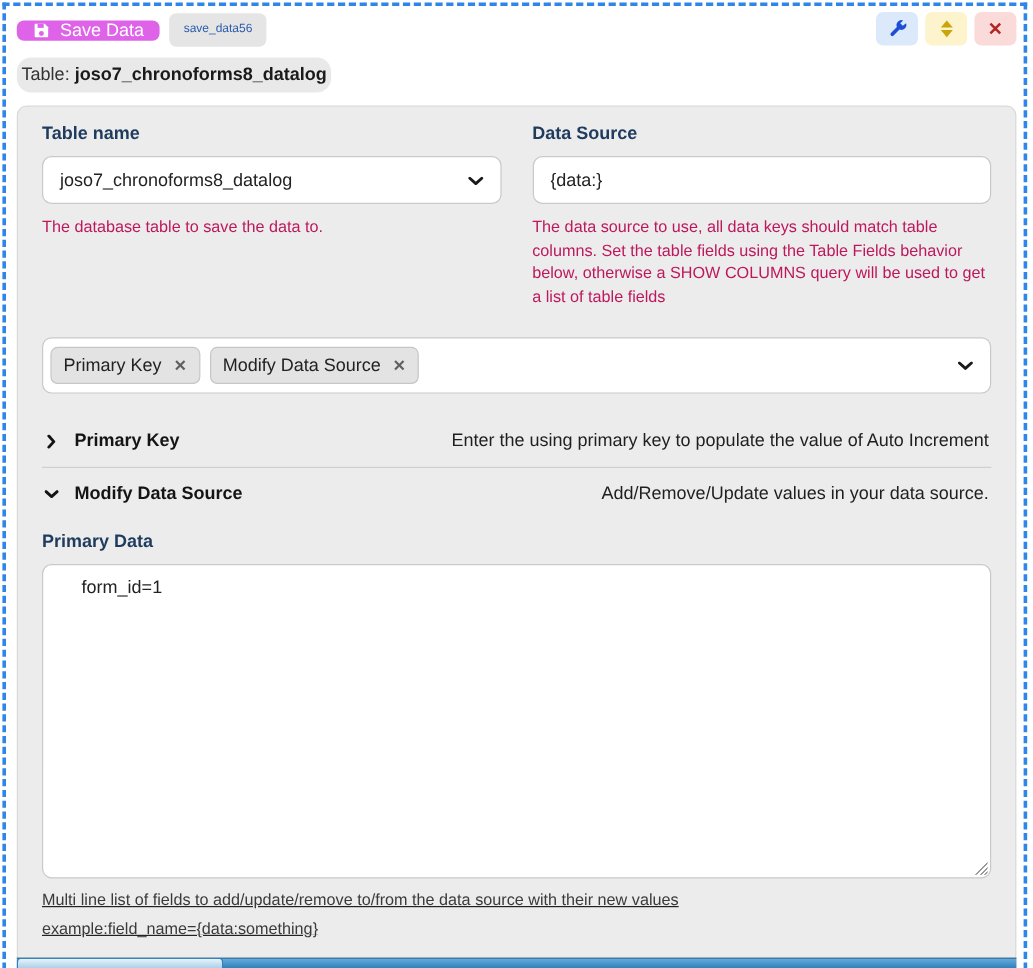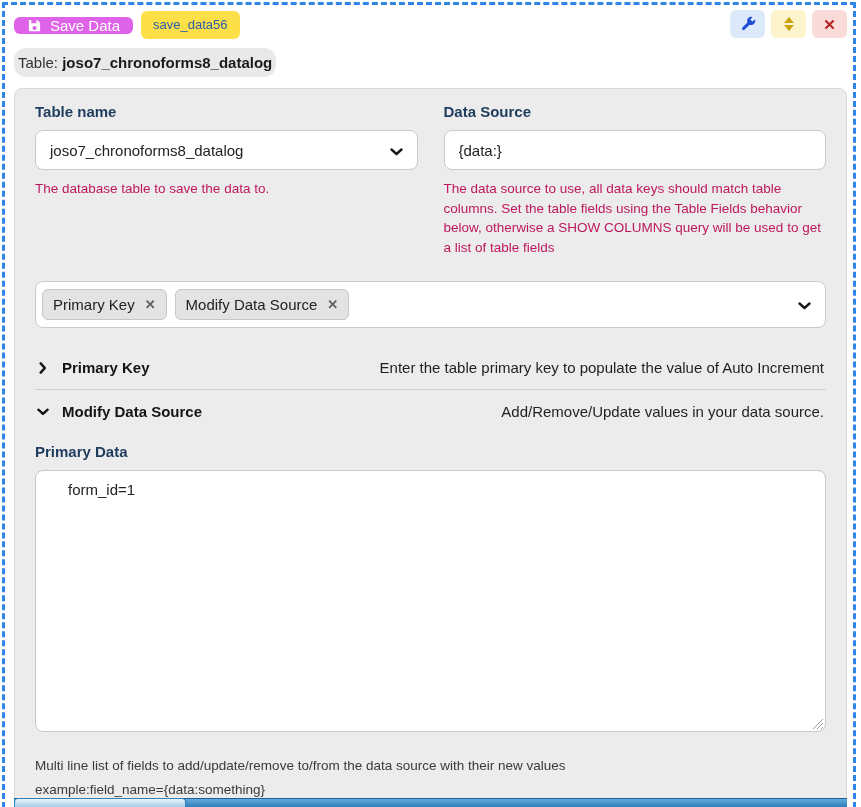--- a/index.html
+++ b/index.html
@@ -21,23 +21,23 @@
 
   
   .header-row { display:flex; align-items:center; position:relative; height:30px; }
   .save-btn {
     display:inline-flex; align-items:center; gap:8px;
     background:#df63e8; color:#fff; border:none; border-radius:6px;
     padding:4px 13px; height:17px; font-size:15px; cursor:pointer;
     font-family:"Liberation Sans", sans-serif;
   }
   .instance-badge {
-    margin-left:8px; background:#fde047; color:#2b5cab;
+    margin-left:8px; background:#e5e5e5; color:#2b5cab;
     border-radius:6px; padding:4px 12px; height:28px; line-height:20px;
-    font-size:13px; display:inline-block;
+    font-size:10px; display:inline-block;
   }
   .toolbar { position:absolute; right:0; top:0; display:flex; gap:6px; }
   .tool-btn {
     width:35px; height:28px; border:none; border-radius:6px;
     display:flex; align-items:center; justify-content:center; cursor:pointer;
   }
   .tool-btn.settings { background:#dce9fb; }
   .tool-btn.reorder  { background:#fdf3cd; }
   .tool-btn.close    { background:#fbdada; }
   .tri { width:0; height:0; border-left:5px solid transparent; border-right:5px solid transparent; }
@@ -107,21 +107,21 @@
     border-radius:8px; padding:10px 32px; font-size:15px; color:#222;
     font-family:"Liberation Sans", sans-serif; resize:none; display:block;
   }
   .resize-wrap { position:relative; }
   .resize-grip {
     position:absolute; right:3px; bottom:3px; width:12px; height:12px;
     background:
       linear-gradient(135deg, transparent 0 56%, #9a9a9a 56% 62%, transparent 62% 72%, #9a9a9a 72% 78%, transparent 78% 88%, #9a9a9a 88% 94%, transparent 94%);
     pointer-events:none;
   }
-  .ta-help { margin-top:26px; }
+  .ta-help { margin-top:10px;text-decoration:underline; }
   .ta-help div { font-size:13.5px; color:#3a3a3a; margin-bottom:9px; }
 
   
   .bottom-bar {
     position:absolute; left:14px; right:14px; bottom:0; height:9px;
     background:linear-gradient(#63abdb, #2f7fba);
     border-top:1px solid #1b5f94; z-index:10;
   }
   .bottom-tab {
     position:absolute; left:14px; bottom:0; width:172px; height:9px;
@@ -223,21 +223,21 @@
 
       <div class="acc-row divided">
         <div class="acc-left">
           <span class="rot-right" style="display:flex;">
             <svg width="12" height="8" viewBox="0 0 13 8">
                 <polyline points="1.5,1.5 6.5,6 11.5,1.5" fill="none" stroke="#141414" stroke-width="2.6" stroke-linecap="round" stroke-linejoin="round"></polyline>
               </svg>
           </span>
           <span class="acc-title">Primary Key</span>
         </div>
-        <span class="acc-desc">Enter the table primary key to populate the value of Auto Increment</span>
+        <span class="acc-desc">Enter the using primary key to populate the value of Auto Increment</span>
       </div>
 
       <div class="acc-row">
         <div class="acc-left">
           <span style="display:flex;">
             <svg width="12" height="8" viewBox="0 0 13 8">
                 <polyline points="1.5,1.5 6.5,6 11.5,1.5" fill="none" stroke="#141414" stroke-width="2.6" stroke-linecap="round" stroke-linejoin="round"></polyline>
               </svg>
           </span>
           <span class="acc-title">Modify Data Source</span>

